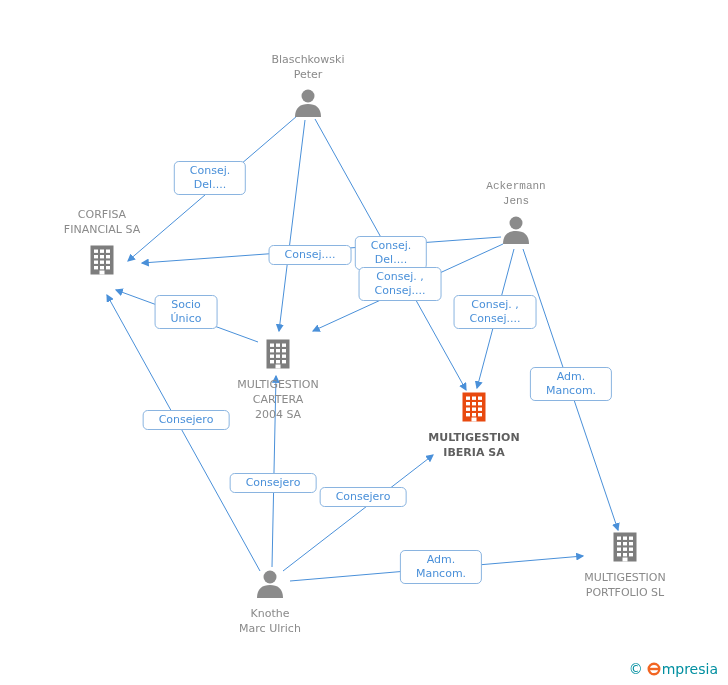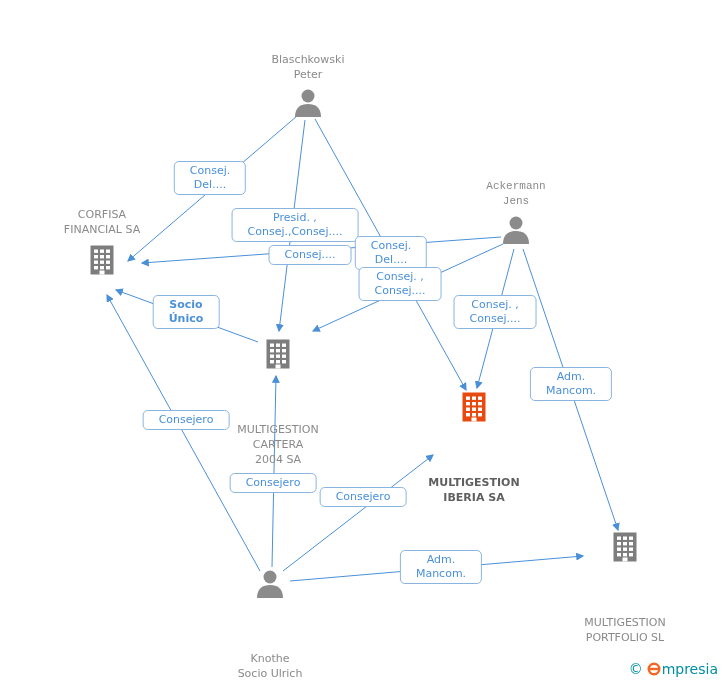--- a/index.html
+++ b/index.html
@@ -21,21 +21,21 @@
     pointer-events:auto;
   }
   .node-label{
     position:absolute;left:50%;transform:translateX(-50%);
     width:160px;text-align:center;
     font-size:11px;line-height:15px;
     color:#8a8a8a;
     white-space:pre-line;
   }
   .node-label.above{bottom:calc(100% + 7px);margin-top:28px;}
-  .node-label.below{top:calc(100% + 7px);margin-top:45px;}
+  .node-label.below{top:calc(100% + 7px);}
   .node-label.highlight{color:#5f5f5f;font-weight:bold;}
   .edge-label{
     position:absolute;
     transform:translate(-50%,-50%);
     background:#fff;
     border:1px solid #8ab4e0;
     border-radius:5px;
     padding:2px 15px;
     font-size:11px;line-height:14px;
     color:#4a90d9;
@@ -69,32 +69,30 @@
       <line x1="523" y1="249" x2="618" y2="530" stroke="#4a90d9" stroke-width="1" marker-end="url(#arrow)"></line>
       <line x1="258" y1="342" x2="116" y2="290" stroke="#4a90d9" stroke-width="1" marker-end="url(#arrow)"></line>
       <line x1="260" y1="571" x2="107" y2="295" stroke="#4a90d9" stroke-width="1" marker-end="url(#arrow)"></line>
       <line x1="272" y1="567" x2="276" y2="376" stroke="#4a90d9" stroke-width="1" marker-end="url(#arrow)"></line>
       <line x1="283" y1="571" x2="433" y2="455" stroke="#4a90d9" stroke-width="1" marker-end="url(#arrow)"></line>
       <line x1="290" y1="581" x2="583" y2="556" stroke="#4a90d9" stroke-width="1" marker-end="url(#arrow)"></line>
     </svg>
   <div id="labels-layer">
       <div class="edge-label" style="left: 210px; top: 178px;">Consej.
 Del....</div>
-      <div class="edge-label" style="left: 295px; top: 225px;">Presid. ,
-Consej.,Consej....</div>
       <div class="edge-label" style="left: 310px; top: 255px;">Consej....</div>
       <div class="edge-label" style="left: 391px; top: 253px;">Consej.
 Del....</div>
       <div class="edge-label" style="left: 400px; top: 284px;">Consej. ,
 Consej....</div>
       <div class="edge-label" style="left: 495px; top: 312px;">Consej. ,
 Consej....</div>
       <div class="edge-label" style="left: 571px; top: 384px;">Adm.
 Mancom.</div>
-      <div class="edge-label" style="left: 186px; top: 312px; font-weight: bold;">Socio
+      <div class="edge-label" style="left: 186px; top: 312px;">Socio
 Único</div>
       <div class="edge-label" style="left: 186px; top: 420px;">Consejero</div>
       <div class="edge-label" style="left: 273px; top: 483px;">Consejero</div>
       <div class="edge-label" style="left: 363px; top: 497px;">Consejero</div>
       <div class="edge-label" style="left: 441px; top: 567px;">Adm.
 Mancom.</div>
     </div>
   <div id="nodes-layer">
       <div class="node" style="left: 308px; top: 103px;">
         <svg width="32" height="29" viewBox="0 0 32 29">
@@ -111,21 +109,21 @@
         </svg>
         <div class="node-label above">Ackermann
 Jens</div>
       </div>
       <div class="node" style="left: 270px; top: 584px;">
         <svg width="32" height="29" viewBox="0 0 32 29">
           <circle cx="16" cy="7.5" r="6.5" fill="#8b8b8b"></circle>
           <path d="M3 28.5 C3 19 8.5 15.5 16 15.5 C23.5 15.5 29 19 29 28.5 Z" fill="#8b8b8b"></path>
         </svg>
         <div class="node-label below">Knothe
-Socio Ulrich</div>
+Marc Ulrich</div>
       </div>
       <div class="node" style="left: 102px; top: 260px;">
         <svg width="30" height="32" viewBox="0 0 30 32">
           <rect x="3.5" y="1.5" width="23" height="29" fill="#7d7d7d"></rect>
           <rect x="7" y="5.5" width="4" height="3.4" fill="#fff"></rect>
           <rect x="13" y="5.5" width="4" height="3.4" fill="#fff"></rect>
           <rect x="19" y="5.5" width="4" height="3.4" fill="#fff"></rect>
           <rect x="7" y="11" width="4" height="3.4" fill="#fff"></rect>
           <rect x="13" y="11" width="4" height="3.4" fill="#fff"></rect>
           <rect x="19" y="11" width="4" height="3.4" fill="#fff"></rect>

